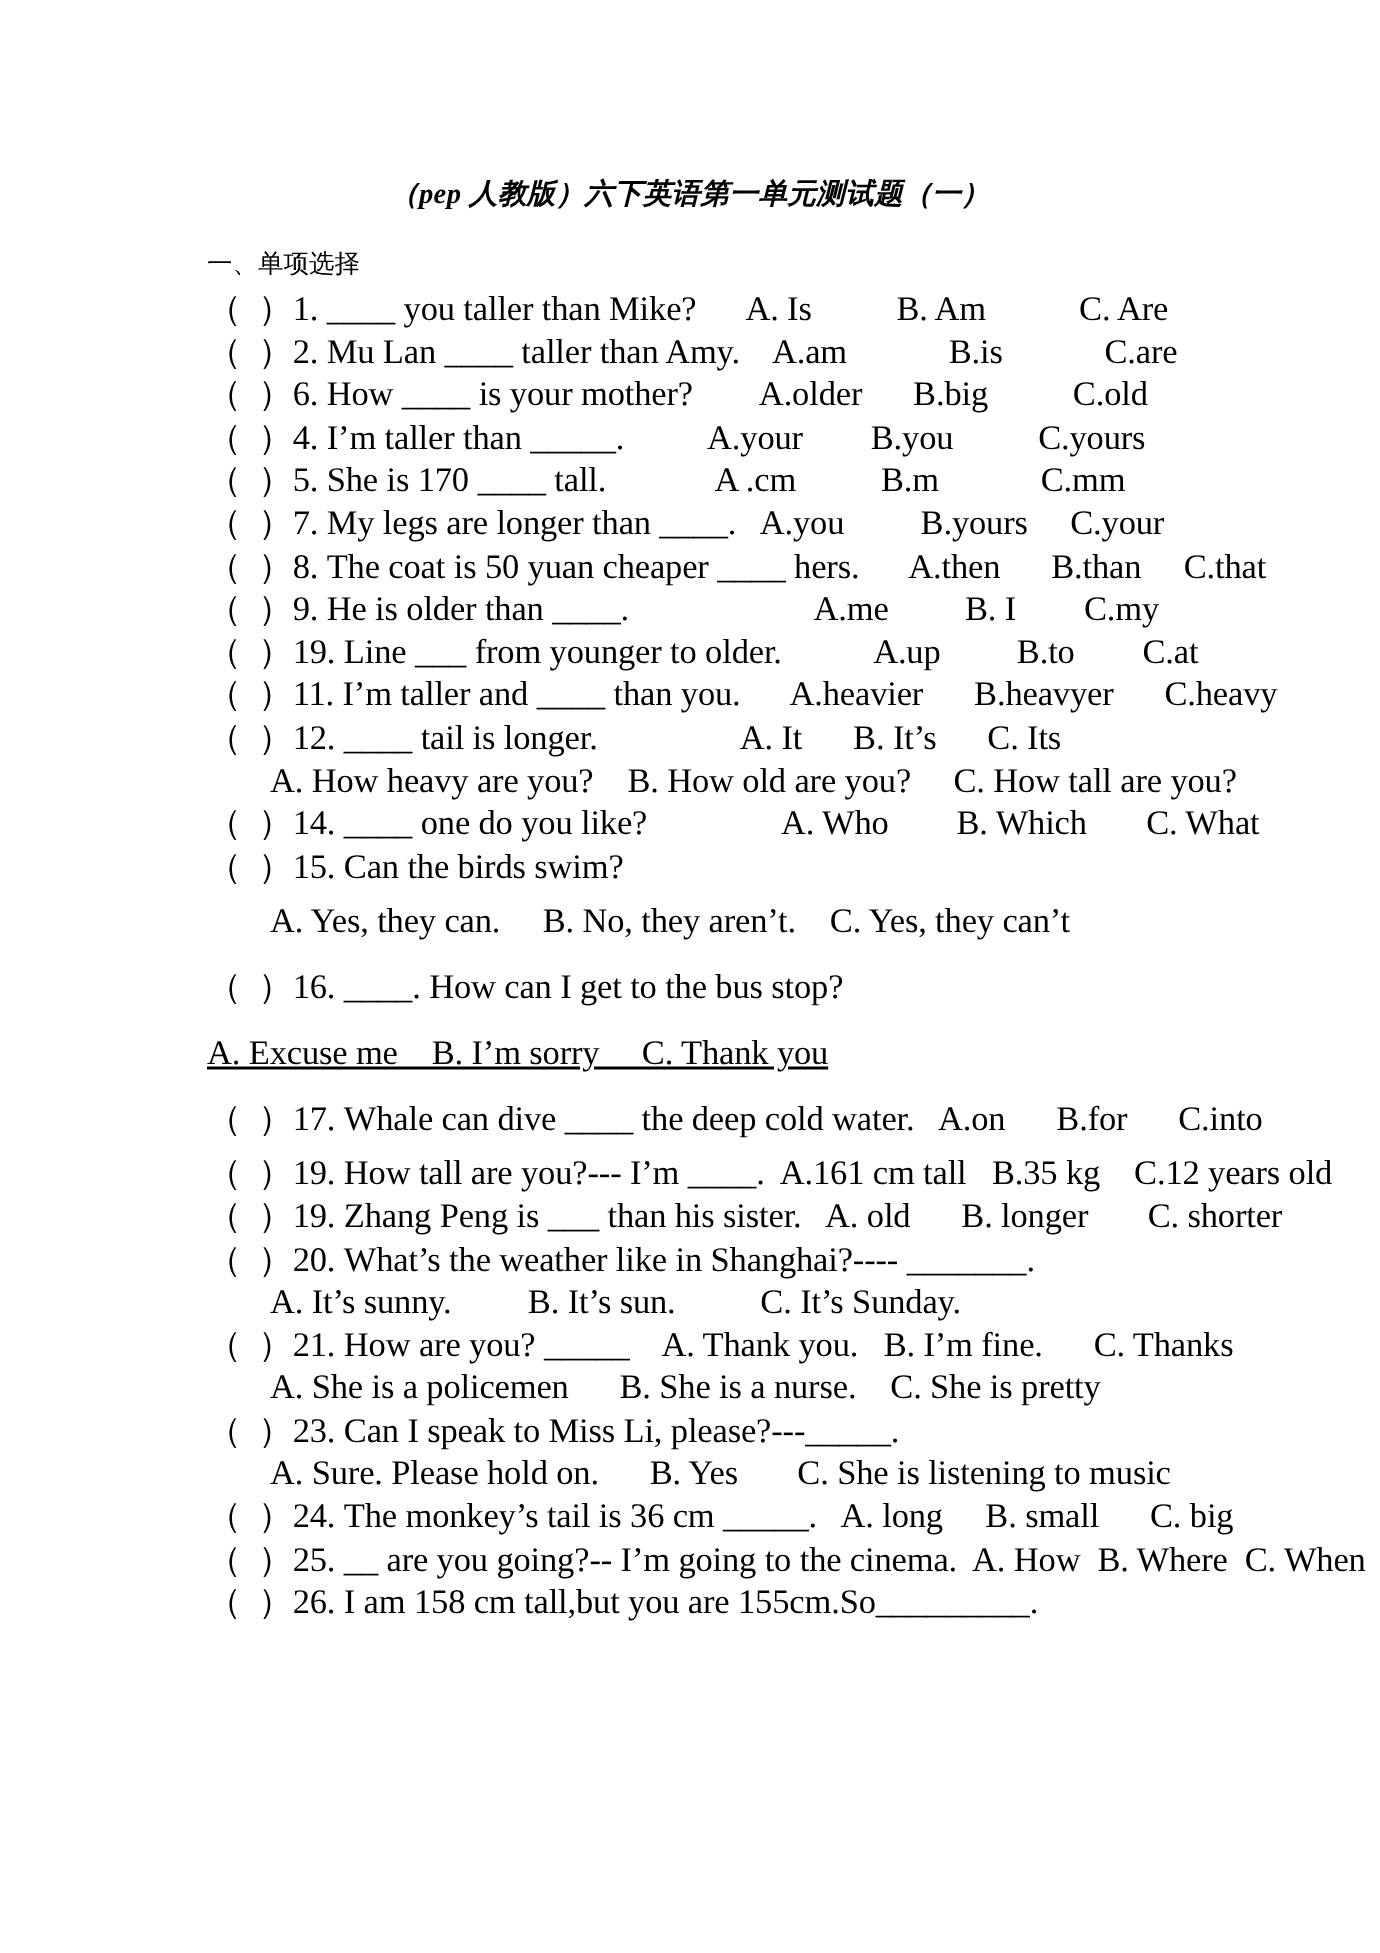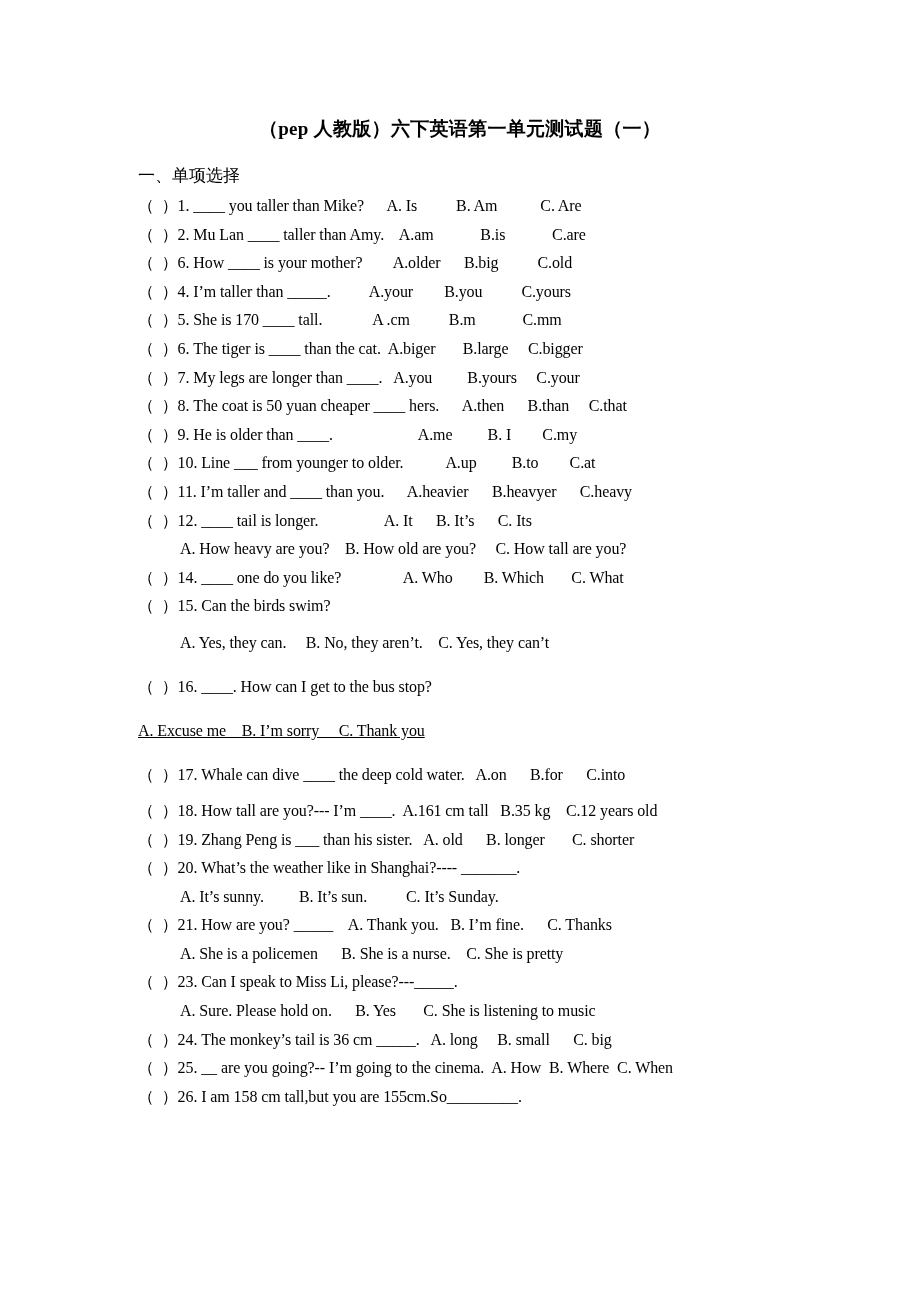--- a/index.html
+++ b/index.html
@@ -24,36 +24,37 @@
   .doc-title {
     position: absolute;
     left: 0;
     top: 116px;
     width: 920px;
     text-align: center;
     font-size: 19px;
     font-weight: bold;
     letter-spacing: 0.3px;
     white-space: pre;
+    font-style: italic;
   }
   .section-heading {
     position: absolute;
     left: 138px;
     top: 164px;
     font-size: 17px;
     white-space: pre;
   }
   .qlist {
     position: absolute;
     left: 138px;
     top: 192px;
     width: 700px;
   }
   .qline {
-    font-size: 16px;
+    font-size: 23px;
     line-height: 28.6px;
     white-space: pre;
     letter-spacing: -0.1px;
   }
   .qline.indent {
     padding-left: 42px;
   }
   .qline.wide {
     line-height: 44px;
   }
@@ -70,35 +71,34 @@
   <div class="doc-title">（pep 人教版）六下英语第一单元测试题（一）</div>
 
   <div class="section-heading">一、单项选择</div>
 
   <div class="qlist">
       <div class="qline">（  ）1. ____ you taller than Mike?      A. Is          B. Am           C. Are</div>
       <div class="qline">（  ）2. Mu Lan ____ taller than Amy.    A.am            B.is            C.are</div>
       <div class="qline">（  ）6. How ____ is your mother?        A.older      B.big          C.old</div>
       <div class="qline">（  ）4. I’m taller than _____.          A.your        B.you          C.yours</div>
       <div class="qline">（  ）5. She is 170 ____ tall.             A .cm          B.m            C.mm</div>
-      <div class="qline">（  ）6. The tiger is ____ than the cat.  A.biger       B.large     C.bigger</div>
       <div class="qline">（  ）7. My legs are longer than ____.   A.you         B.yours     C.your</div>
       <div class="qline">（  ）8. The coat is 50 yuan cheaper ____ hers.      A.then      B.than     C.that</div>
       <div class="qline">（  ）9. He is older than ____.                      A.me         B. I        C.my</div>
-      <div class="qline">（  ）10. Line ___ from younger to older.           A.up         B.to        C.at</div>
+      <div class="qline">（  ）19. Line ___ from younger to older.           A.up         B.to        C.at</div>
       <div class="qline">（  ）11. I’m taller and ____ than you.      A.heavier      B.heavyer      C.heavy</div>
       <div class="qline">（  ）12. ____ tail is longer.                 A. It      B. It’s      C. Its</div>
       <div class="qline indent">A. How heavy are you?    B. How old are you?     C. How tall are you?</div>
       <div class="qline">（  ）14. ____ one do you like?                A. Who        B. Which       C. What</div>
       <div class="qline">（  ）15. Can the birds swim?</div>
       <div class="qline indent wide">A. Yes, they can.     B. No, they aren’t.    C. Yes, they can’t</div>
       <div class="qline wide">（  ）16. ____. How can I get to the bus stop?</div>
       <div class="qline flush wide">A. Excuse me    B. I’m sorry     C. Thank you</div>
       <div class="qline wide">（  ）17. Whale can dive ____ the deep cold water.   A.on      B.for      C.into</div>
-      <div class="qline">（  ）18. How tall are you?--- I’m ____.  A.161 cm tall   B.35 kg    C.12 years old</div>
+      <div class="qline">（  ）19. How tall are you?--- I’m ____.  A.161 cm tall   B.35 kg    C.12 years old</div>
       <div class="qline">（  ）19. Zhang Peng is ___ than his sister.   A. old      B. longer       C. shorter</div>
       <div class="qline">（  ）20. What’s the weather like in Shanghai?---- _______.</div>
       <div class="qline indent">A. It’s sunny.         B. It’s sun.          C. It’s Sunday.</div>
       <div class="qline">（  ）21. How are you? _____    A. Thank you.   B. I’m fine.      C. Thanks</div>
       <div class="qline indent">A. She is a policemen      B. She is a nurse.    C. She is pretty</div>
       <div class="qline">（  ）23. Can I speak to Miss Li, please?---_____.</div>
       <div class="qline indent">A. Sure. Please hold on.      B. Yes       C. She is listening to music</div>
       <div class="qline">（  ）24. The monkey’s tail is 36 cm _____.   A. long     B. small      C. big</div>
       <div class="qline">（  ）25. __ are you going?-- I’m going to the cinema.  A. How  B. Where  C. When</div>
       <div class="qline">（  ）26. I am 158 cm tall,but you are 155cm.So_________.</div>

